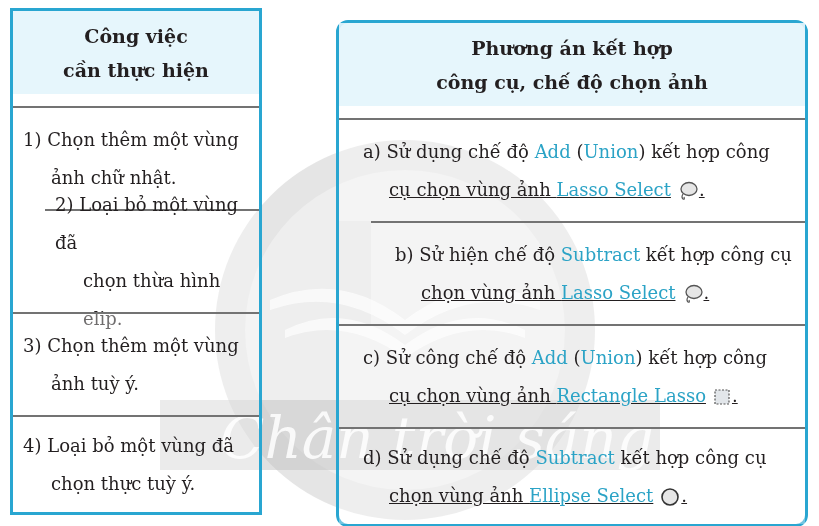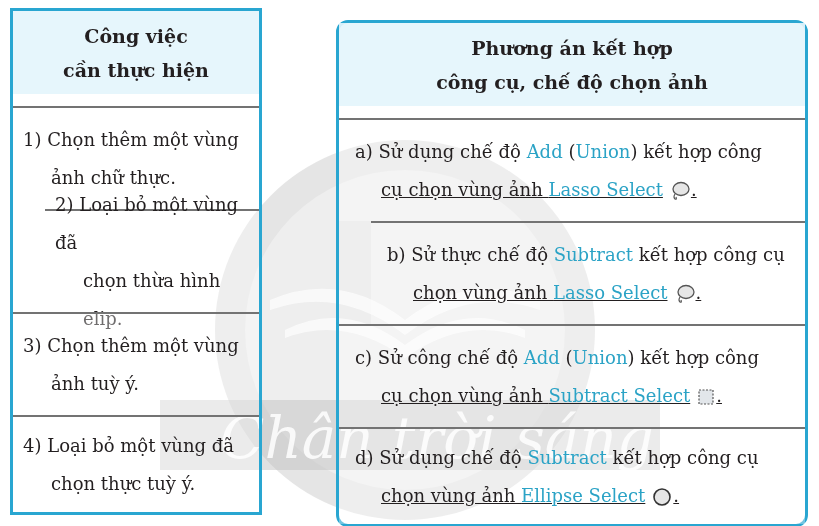--- a/index.html
+++ b/index.html
@@ -29,21 +29,21 @@
     .hdr { background: rgba(228,245,252,0.92); font-weight: bold; font-size: 19px; line-height: 34px; }
     .row { border-top: 2px solid #737373; font-size: 18px; line-height: 38px; background: rgba(255,255,255,0.35); }
     .r0 { top: 0; height: 83px; }
     .r1 { top: 95px; height: 103px; }
     .r2 { top: 198px; height: 103px; margin-left: 32px; }
     .r3 { top: 301px; height: 103px; }
     .r4 { top: 404px; height: 97px; justify-content: flex-end; }
     .left-text { text-align: left; padding-left: 10px; padding-right: 6px; width: 100%; box-sizing: border-box; }
     .left-text .l2 { display: block; padding-left: 28px; }
     .left-text .l1 { display: block; }
-    .right-text { text-align: left; padding-left: 16px; width: 100%; box-sizing: border-box; }
+    .right-text { text-align: left; padding-left: 24px; width: 100%; box-sizing: border-box; }
     .right-text .l1 { display: block; white-space: nowrap; }
     .right-text .l2 { display: block; padding-left: 26px; white-space: nowrap; text-decoration: underline; }
     .hl { color: #2ba3c6; }
     .tool-icon { display: inline-block; vertical-align: middle; margin-left: 6px; }
   </style>
 </head>
 <body>
 
 <svg class="watermark" viewBox="0 0 819 526">
   <circle cx="405" cy="330" r="190" fill="#cfcfcf" opacity="0.55"></circle>
@@ -59,21 +59,21 @@
 <div class="tbl tbl-left">
   <div class="cell hdr r0">
     <div>
       <div>Công việc</div>
       <div>cần thực hiện</div>
     </div>
   </div>
   <div class="cell row r1">
     <div class="left-text">
       <span class="l1">1) Chọn thêm một vùng</span>
-      <span class="l2">ảnh chữ thực.</span>
+      <span class="l2">ảnh chữ nhật.</span>
     </div>
   </div>
   <div class="cell row r2">
     <div class="left-text">
       <span class="l1">2) Loại bỏ một vùng đã</span>
       <span class="l2">chọn thừa hình elip.</span>
     </div>
   </div>
   <div class="cell row r3">
     <div class="left-text">
@@ -102,32 +102,32 @@
       <span class="l1"><span>a) Sử dụng chế độ </span><span class="hl">Add</span><span> (</span><span class="hl">Union</span><span>)</span><span> kết hợp công</span></span>
       <span class="l2"><span>cụ chọn vùng ảnh </span><span class="hl">Lasso Select</span><svg class="tool-icon" width="22" height="22" viewBox="0 0 22 22">
             <ellipse cx="12" cy="9" rx="8" ry="6.5" fill="#e6e6e6" stroke="#555" stroke-width="1.3"></ellipse>
             <path d="M6 14 Q4 17 6 19 Q8 20 7 17" fill="none" stroke="#555" stroke-width="1.2"></path>
           </svg><span>.</span></span>
     </div>
   </div>
 
   <div class="cell row r2">
     <div class="right-text">
-      <span class="l1"><span>b) Sử thực chế độ </span><span class="hl">Subtract</span><span> kết hợp công cụ</span></span>
+      <span class="l1"><span>b) Sử hiện chế độ </span><span class="hl">Subtract</span><span> kết hợp công cụ</span></span>
       <span class="l2"><span>chọn vùng ảnh </span><span class="hl">Lasso Select</span><svg class="tool-icon" width="22" height="22" viewBox="0 0 22 22">
             <ellipse cx="12" cy="9" rx="8" ry="6.5" fill="#e6e6e6" stroke="#555" stroke-width="1.3"></ellipse>
             <path d="M6 14 Q4 17 6 19 Q8 20 7 17" fill="none" stroke="#555" stroke-width="1.2"></path>
           </svg><span>.</span></span>
     </div>
   </div>
 
   <div class="cell row r3">
     <div class="right-text">
       <span class="l1"><span>c) Sử công chế độ </span><span class="hl">Add</span><span> (</span><span class="hl">Union</span><span>)</span><span> kết hợp công</span></span>
-      <span class="l2"><span>cụ chọn vùng ảnh </span><span class="hl">Subtract Select</span><svg class="tool-icon" width="20" height="20" viewBox="0 0 20 20">
+      <span class="l2"><span>cụ chọn vùng ảnh </span><span class="hl">Rectangle Lasso</span><svg class="tool-icon" width="20" height="20" viewBox="0 0 20 20">
             <rect x="3" y="3" width="14" height="14" fill="#e2e6ea" stroke="#555" stroke-width="1.2" stroke-dasharray="2 1.5"></rect>
           </svg><span>.</span></span>
     </div>
   </div>
 
   <div class="cell row r4">
     <div class="right-text">
       <span class="l1"><span>d) Sử dụng chế độ </span><span class="hl">Subtract</span><span> kết hợp công cụ</span></span>
       <span class="l2"><span>chọn vùng ảnh </span><span class="hl">Ellipse Select</span><svg class="tool-icon" width="22" height="22" viewBox="0 0 22 22">
             <circle cx="11" cy="11" r="8" fill="#e6e6e6" stroke="#333" stroke-width="1.6"></circle>

